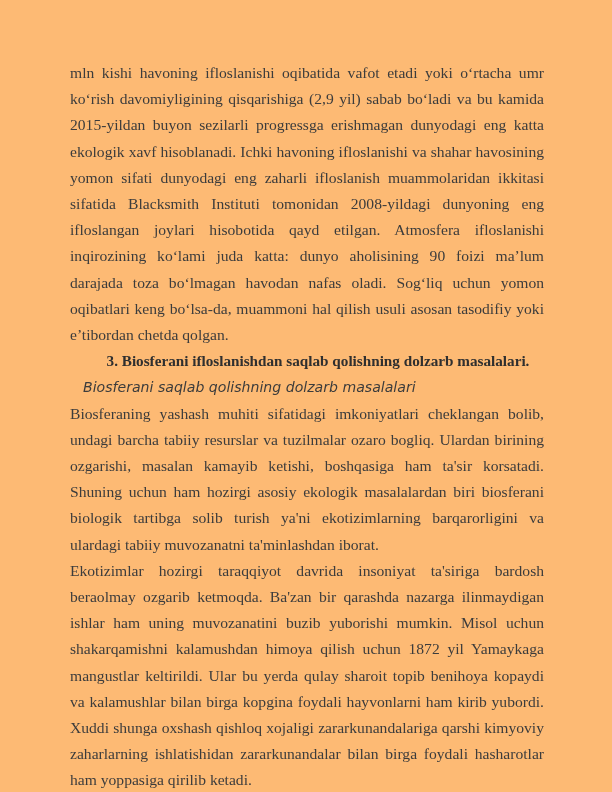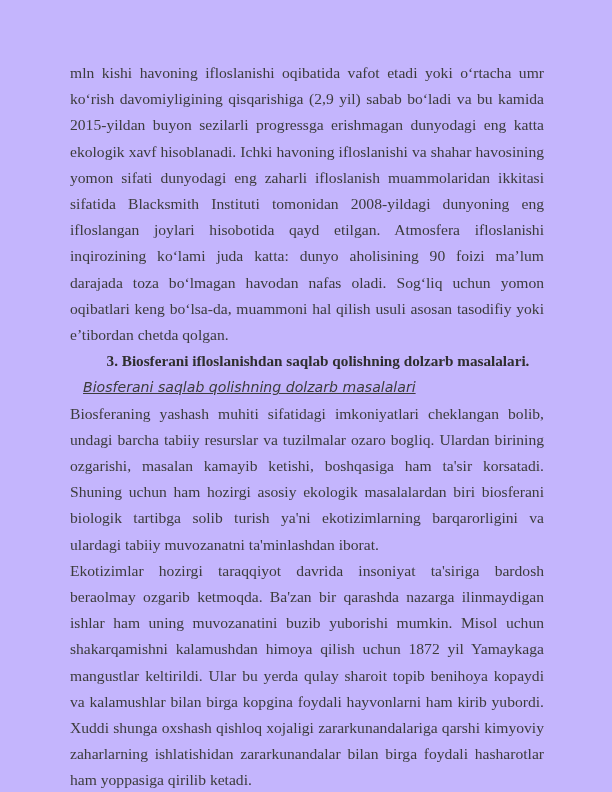--- a/index.html
+++ b/index.html
@@ -14,21 +14,21 @@
     font-family: "Liberation Serif", "DejaVu Serif", serif;
     color: #3c3c3c;
     -webkit-font-smoothing: antialiased;
   }
 
   .page {
     position: relative;
     box-sizing: border-box;
     width: 612px;
     height: 792px;
-    background: #c4b5fd;
+    background: #fdba74;
     padding: 60px 69px 0 70px;
   }
 
   .doc-body {
     width: 474px;
   }
 
   
   .para {
     margin: 0;
@@ -54,21 +54,20 @@
   
   .sub-heading {
     margin: 0;
     padding-left: 13px;
     font-family: "DejaVu Sans", "Liberation Sans", sans-serif;
     font-style: italic;
     font-size: 14.1px;
     line-height: 26.2px;
     text-align: left;
     color: #3c3c3c;
-    text-decoration: underline;
   }
 </style>
 </head>
 <body>
 
 <div class="page">
   <div class="doc-body">
 
     <p class="para">mln kishi havoning ifloslanishi oqibatida vafot etadi yoki oʻrtacha umr koʻrish davomiyligining qisqarishiga (2,9 yil) sabab boʻladi va bu kamida 2015-yildan buyon sezilarli progressga erishmagan dunyodagi eng katta ekologik xavf hisoblanadi. Ichki havoning ifloslanishi va shahar havosining yomon sifati dunyodagi eng zaharli ifloslanish muammolaridan ikkitasi sifatida Blacksmith Instituti tomonidan 2008-yildagi dunyoning eng ifloslangan joylari hisobotida qayd etilgan. Atmosfera ifloslanishi inqirozining koʻlami juda katta: dunyo aholisining 90 foizi ma’lum darajada toza boʻlmagan havodan nafas oladi. Sogʻliq uchun yomon oqibatlari keng boʻlsa-da, muammoni hal qilish usuli asosan tasodifiy yoki e’tibordan chetda qolgan.</p>
 

